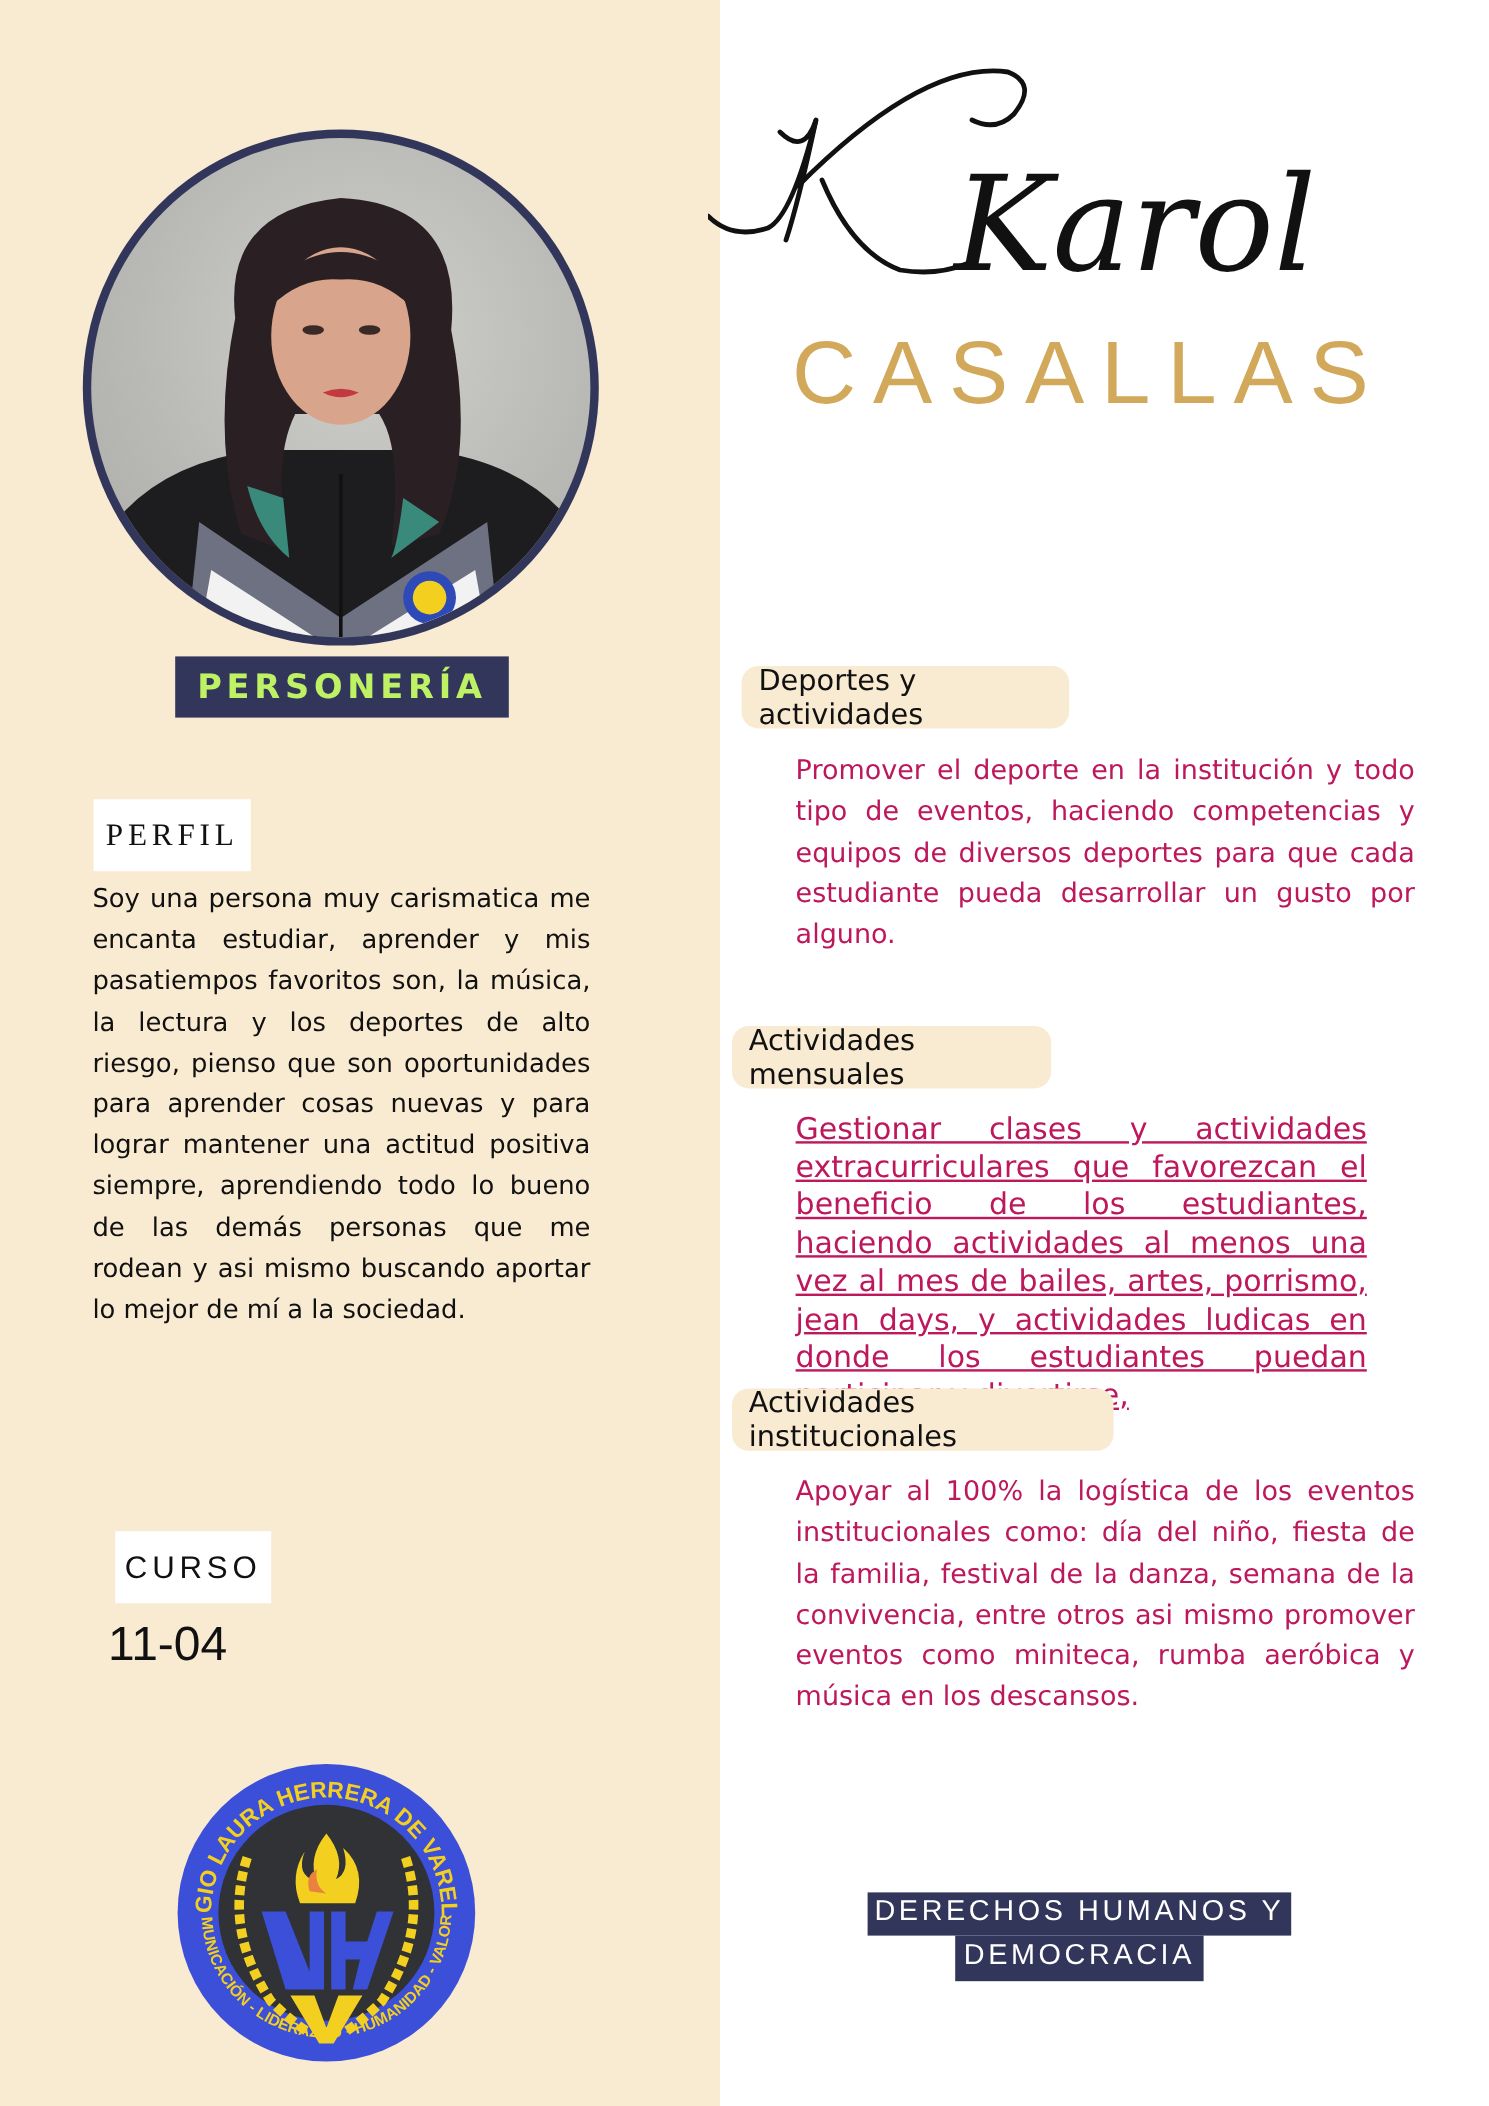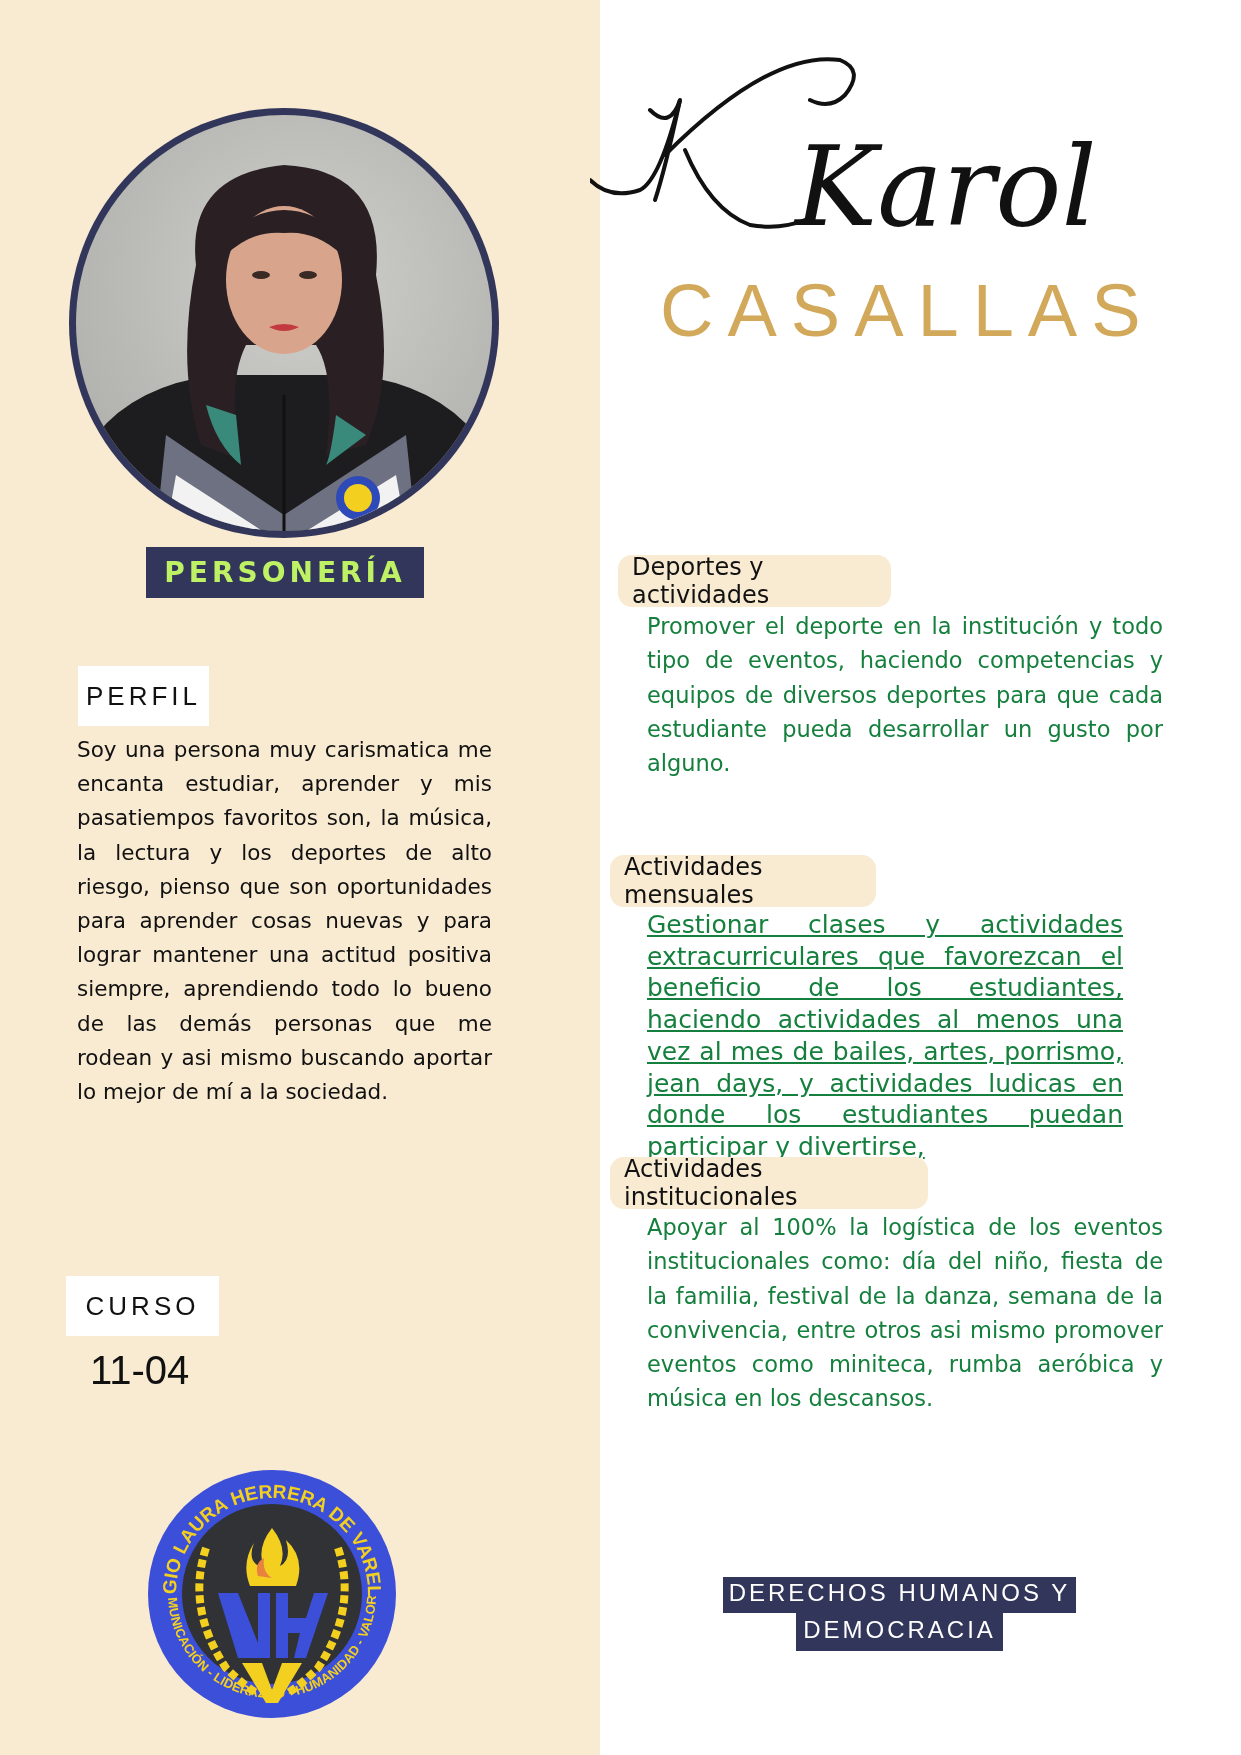--- a/index.html
+++ b/index.html
@@ -28,22 +28,22 @@
   .role-badge {
     position: absolute; left: 146px; top: 547px; width: 278px; height: 51px;
     background: #32365a; color: #bef264; display: flex; align-items: center; justify-content: center;
     font-family: "DejaVu Sans", sans-serif; font-weight: bold; font-size: 28px; letter-spacing: 4px;
   }
 
   .label-box {
     position: absolute; background: #fff; display: flex; align-items: center; justify-content: center;
     font-family: "Liberation Sans", sans-serif; font-size: 26px; letter-spacing: 4px; color: #111;
   }
-  .label-perfil { left: 78px; top: 666px; width: 131px; height: 60px; }
-  .label-curso { left: 66px; top: 1276px; width: 153px; height: 60px; }
+  .label-perfil { left: 78px; top: 666px; width: 131px; height: 60px; font-family: Liberation Serif, serif; }
+  .label-curso { left: 96px; top: 1276px; width: 130px; height: 60px; }
 
   .profile-text {
     position: absolute; left: 77px; top: 733px; width: 415px;
     font-family: "DejaVu Sans", sans-serif; font-size: 21.5px; line-height: 34.2px;
     text-align: justify; color: #111; margin: 0;
   }
   .course-value {
     position: absolute; left: 90px; top: 1348px;
     font-family: "Liberation Sans", sans-serif; font-size: 40px; color: #111;
   }
@@ -66,21 +66,21 @@
   .section-pill {
     position: absolute; background: #f9ead2; border-radius: 14px;
     font-family: "DejaVu Sans", sans-serif; font-size: 24px; color: #111;
     display: flex; align-items: center; padding: 0 14px; box-sizing: border-box; height: 52px; margin-top: 20px;
   }
   .pill-1 { left: 618px; top: 535px; width: 273px; }
   .pill-2 { left: 610px; top: 835px; width: 266px; }
   .pill-3 { left: 610px; top: 1137px; width: 318px; }
 
   .section-text {
-    position: absolute; margin: 0; text-align: justify; color: #15803d;
+    position: absolute; margin: 16px; text-align: justify; color: #be185d;
     font-family: "DejaVu Sans", sans-serif;
   }
   .text-1 { left: 647px; top: 609px; width: 516px; font-size: 22.5px; line-height: 34.3px; }
   .text-2 { left: 647px; top: 909px; width: 476px; font-size: 25px; line-height: 31.7px; text-decoration: underline; }
   .text-3 { left: 647px; top: 1210px; width: 516px; font-size: 22.5px; line-height: 34.3px; }
 
   .footer-banner {
     position: absolute; left: 666px; top: 1577px; width: 467px;
     display: flex; flex-direction: column; align-items: center;
     font-family: "Liberation Sans", sans-serif; color: #fff; letter-spacing: 3px; font-size: 24px;

